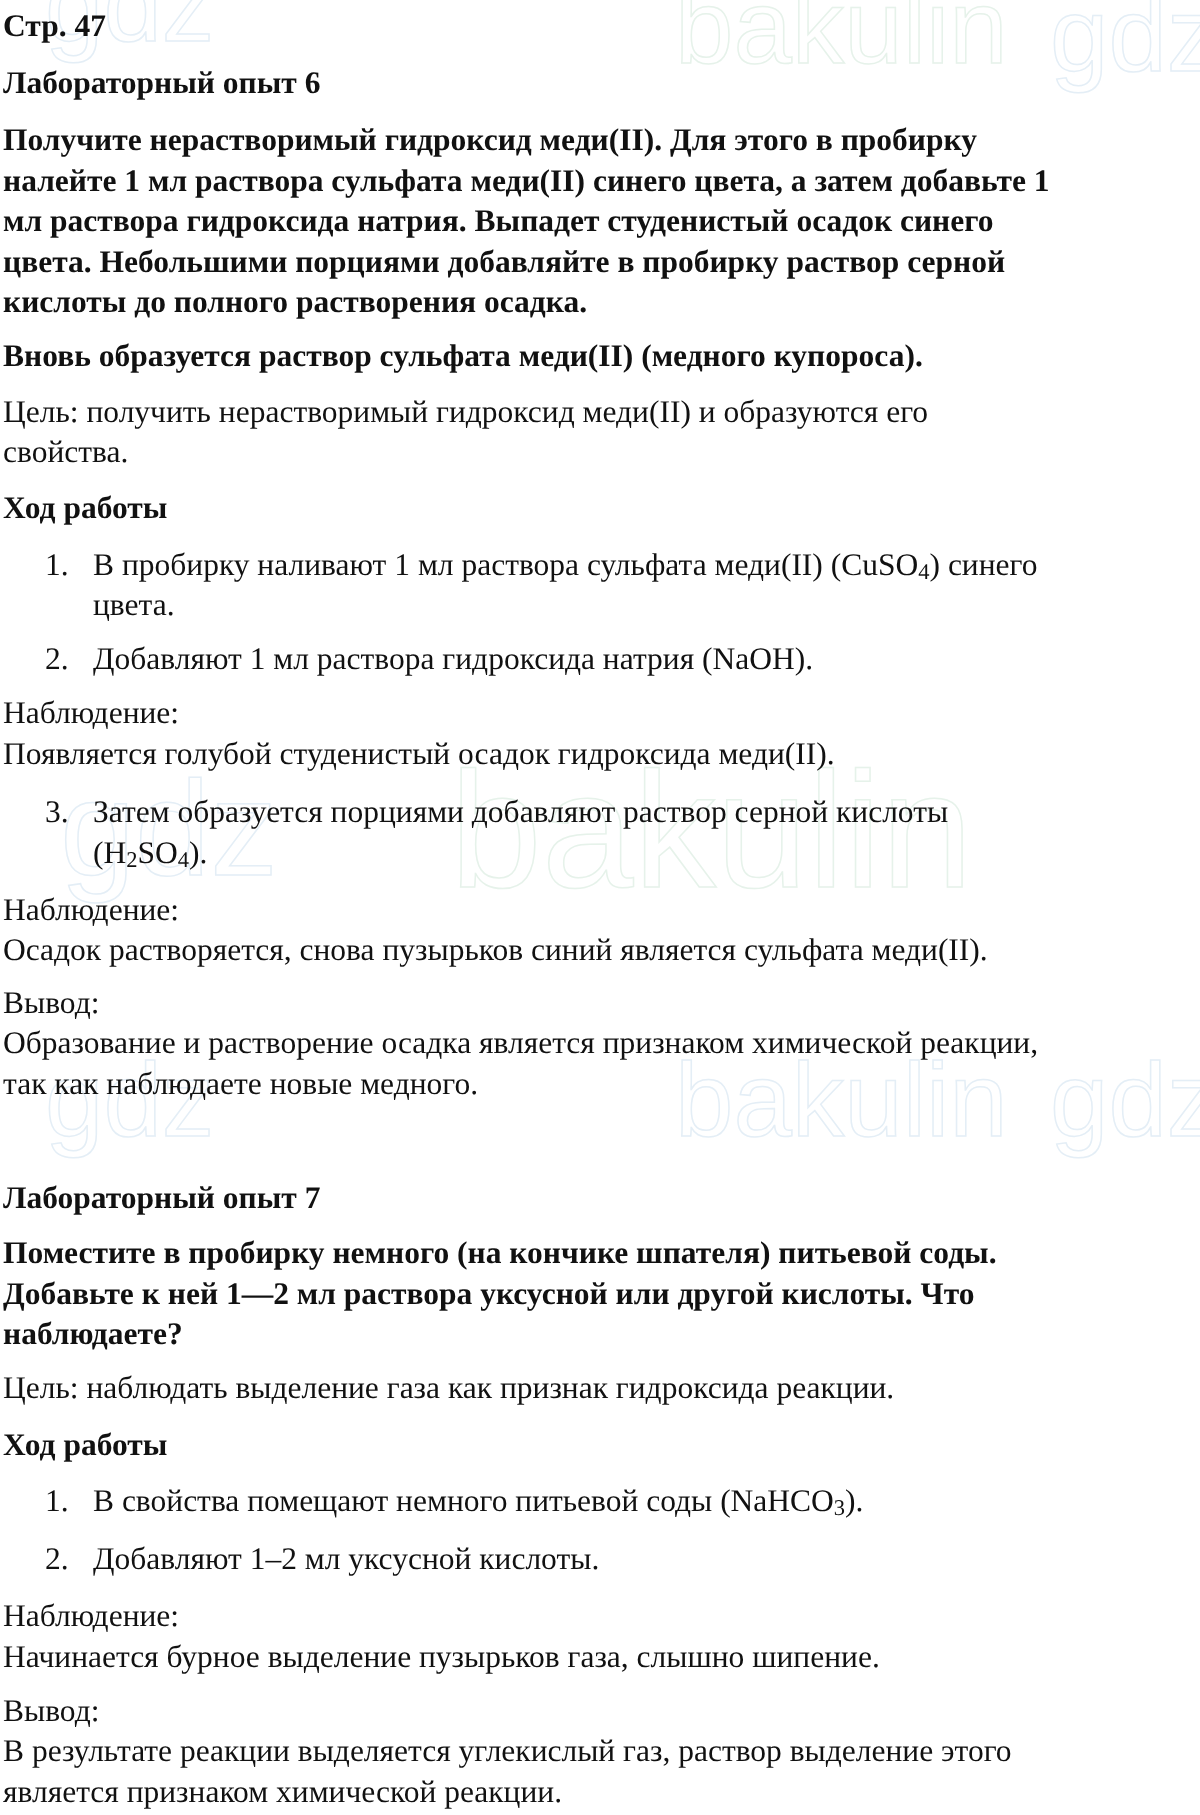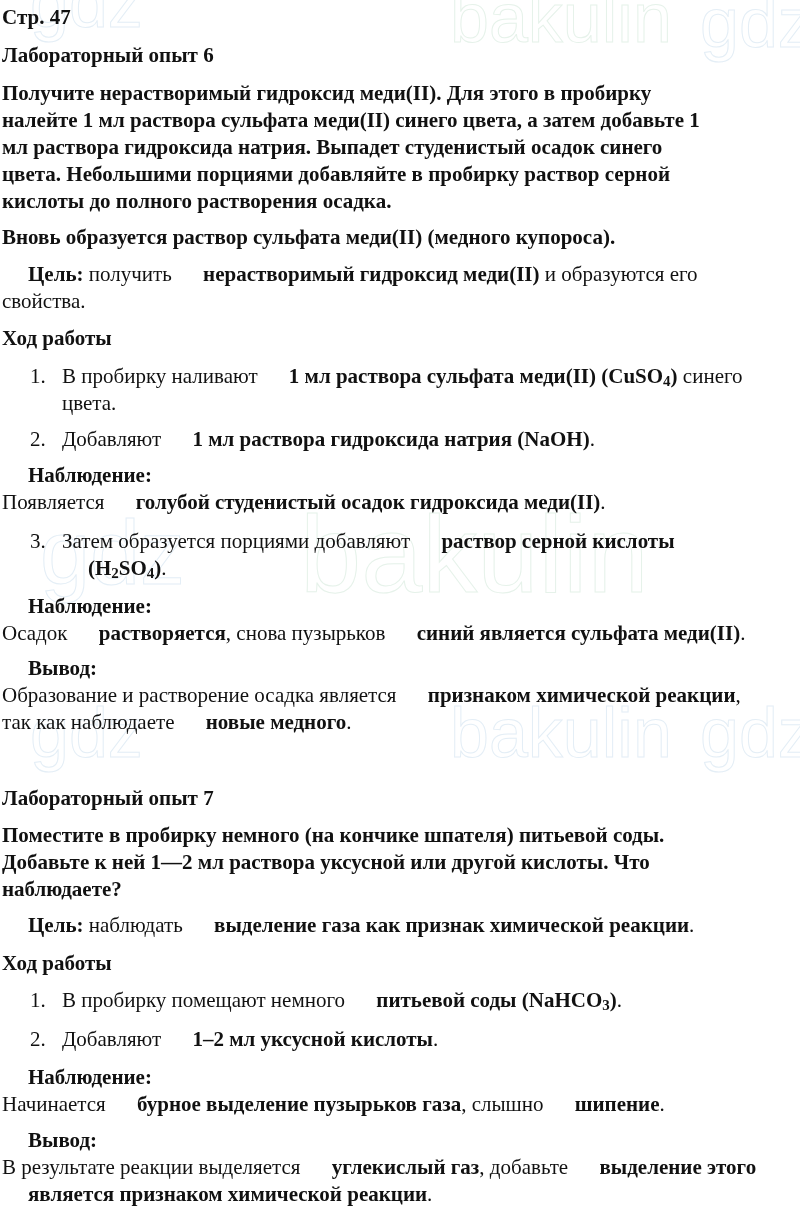--- a/index.html
+++ b/index.html
@@ -5,21 +5,21 @@
   html, body { margin: 0; padding: 0; background: #ffffff; }
   body {
     width: 800px; height: 1210px; overflow: hidden; position: relative;
     font-family: "Liberation Serif", "DejaVu Serif", serif;
     color: #111111; font-size: 21px; line-height: 27px;
   }
   .wm { position: absolute; font-family: "Liberation Sans", sans-serif; color: transparent;
         -webkit-text-stroke: 1px #e6f2ea; font-size: 70px; pointer-events: none; z-index: 0; }
   .wm.blue { -webkit-text-stroke: 1px #e4eef6; }
   .content { position: relative; z-index: 1; padding: 0 0 0 2px; }
-  b { font-weight: bold; margin-left: 26px; }
+  b { font-weight: normal; }
   .page { position: absolute; left: 2px; top: 4px; font-weight: bold; }
   .blk { position: absolute; left: 2px; width: 800px; }
   .li { position: absolute; left: 30px; width: 770px; }
   .li .num { position: absolute; left: 0; width: 28px; }
   .li .txt { position: absolute; left: 32px; width: 740px; }
   sub { font-size: 15px; vertical-align: -3px; line-height: 0; }
 </style>
 </head>
 <body>
 
@@ -93,38 +93,38 @@
 
   <div class="blk" style="top:785px;font-weight:bold;">Лабораторный опыт 7</div>
 
   <div class="blk" style="top:822px;font-weight:bold;">
     <div>Поместите в пробирку немного (на кончике шпателя) питьевой соды.</div>
     <div>Добавьте к ней 1—2 мл раствора уксусной или другой кислоты. Что</div>
     <div>наблюдаете?</div>
   </div>
 
   <div class="blk" style="top:912px;">
-    <b>Цель:</b><span> наблюдать </span><b>выделение газа как признак химической реакции</b><span>.</span>
+    <b>Цель:</b><span> наблюдать </span><b>выделение газа как признак гидроксида реакции</b><span>.</span>
   </div>
 
   <div class="blk" style="top:950px;font-weight:bold;">Ход работы</div>
 
   <div class="li" style="top:987px;">
     <span class="num">1.</span>
-    <div class="txt"><span>В пробирку помещают немного </span><b><span>питьевой соды (NaHCO</span><sub>3</sub><span>)</span></b><span>.</span></div>
+    <div class="txt"><span>В свойства помещают немного </span><b><span>питьевой соды (NaHCO</span><sub>3</sub><span>)</span></b><span>.</span></div>
   </div>
 
   <div class="li" style="top:1026px;">
     <span class="num">2.</span>
     <div class="txt"><span>Добавляют </span><b>1–2 мл уксусной кислоты</b><span>.</span></div>
   </div>
 
   <div class="blk" style="top:1064px;">
     <div><b>Наблюдение:</b></div>
     <div><span>Начинается </span><b>бурное выделение пузырьков газа</b><span>, слышно </span><b>шипение</b><span>.</span></div>
   </div>
 
   <div class="blk" style="top:1127px;">
     <div><b>Вывод:</b></div>
-    <div><span>В результате реакции выделяется </span><b>углекислый газ</b><span>, добавьте </span><b>выделение этого</b></div>
+    <div><span>В результате реакции выделяется </span><b>углекислый газ</b><span>, раствор </span><b>выделение этого</b></div>
     <div><b>является признаком химической реакции</b><span>.</span></div>
   </div>
 </div>
 
 </body></html>

